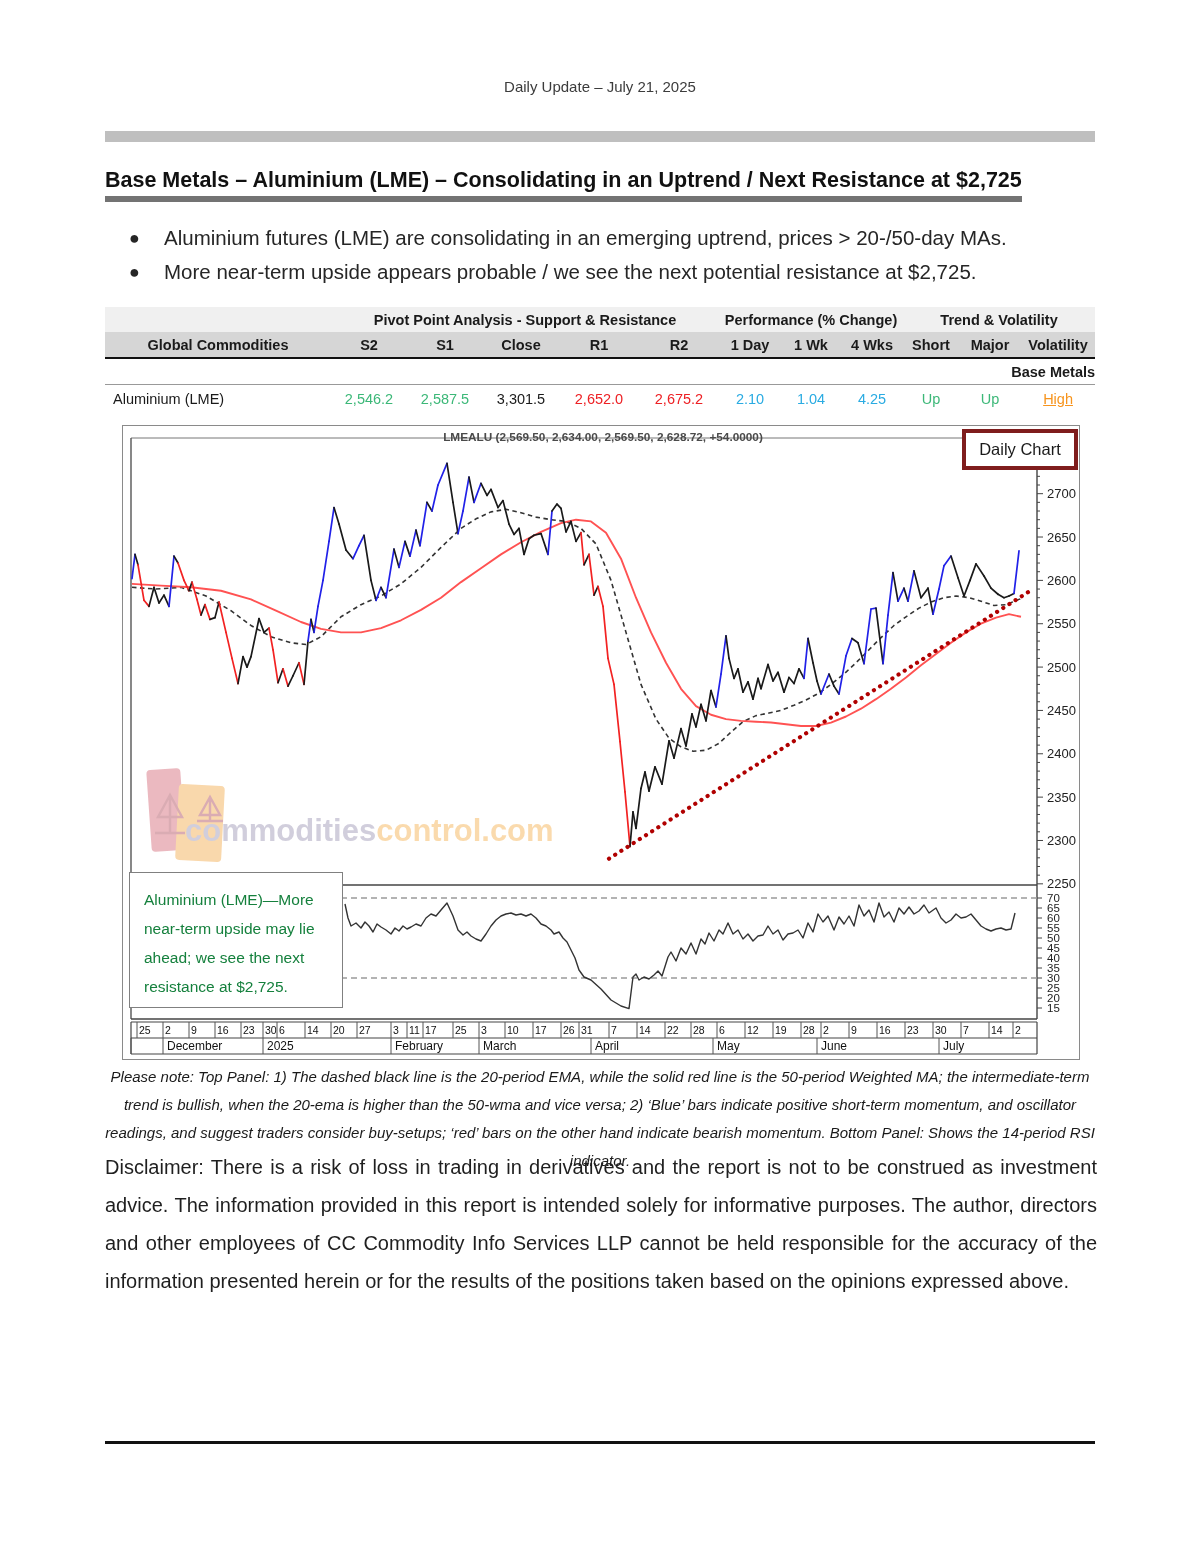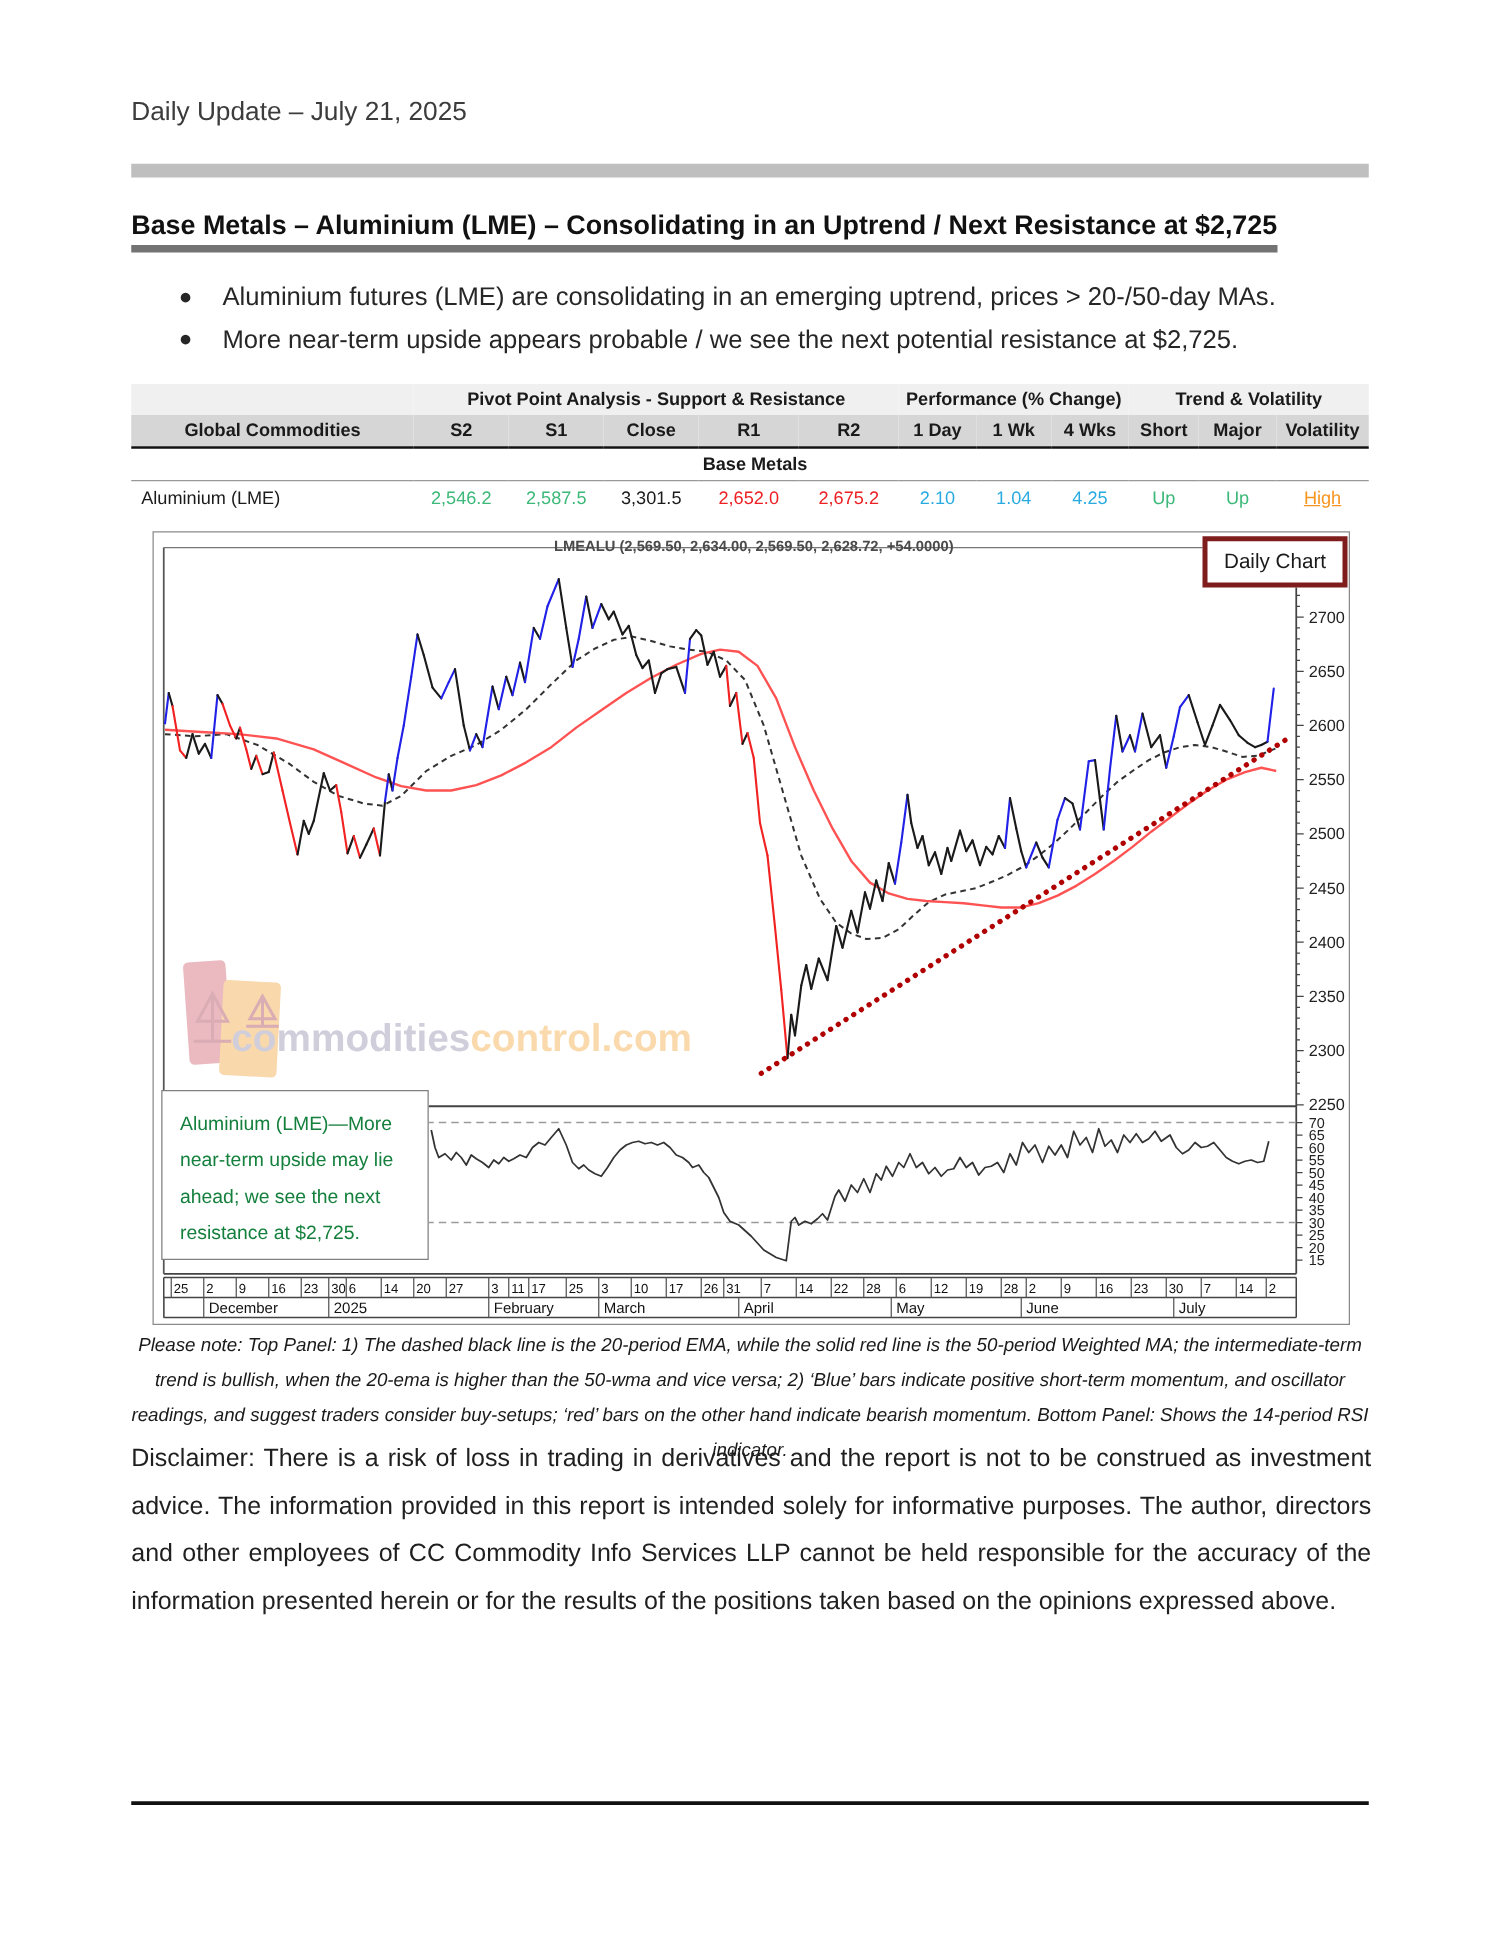--- a/index.html
+++ b/index.html
@@ -1,32 +1,32 @@
 <!DOCTYPE html>
 <html><head>
 <meta charset="utf-8">
 <style>
   html,body{margin:0;padding:0;background:#fff;}
   body{width:1200px;height:1553px;position:relative;font-family:"Liberation Sans",sans-serif;color:#1a1a1a;}
   .abs{position:absolute;}
   
-  #hdr{top:78px;left:105px;width:990px;text-align:left;font-size:21px;color:#3c3c3c;}
+  #hdr{top:78px;left:105px;width:990px;text-align:center;font-size:15px;color:#3c3c3c;}
   #hdr-bar{top:131px;left:105px;width:990px;height:11px;background:#bfbfbf;}
   
   #sec-title{top:168px;left:105px;font-size:21.5px;font-weight:bold;color:#111;}
   #sec-title span{display:inline-block;border-bottom:6px solid #737373;padding-bottom:3px;}
-  .bullet-row{left:143px;width:950px;font-size:20.5px;color:#262626;}
+  .bullet-row{left:129px;width:950px;font-size:20.5px;color:#262626;}
   .bullet-row .dot{display:inline-block;width:35px;color:#262626;font-size:18px;vertical-align:1px;}
   #b1{top:226px;} #b2{top:260px;}
   
   #tbl{top:307px;left:105px;width:990px;border-collapse:collapse;table-layout:fixed;font-size:14.5px;}
   #tbl td{padding:0;height:25px;text-align:center;overflow:hidden;white-space:nowrap;}
   #tbl .ghead td{background:#f0f0f0;font-weight:bold;}
   #tbl .chead td{background:#d6d6d6;font-weight:bold;border-bottom:2.5px solid #111;}
-  #tbl .sect td{font-weight:bold;text-align:center;border-bottom:1px solid #999;}
+  #tbl .sect td{font-weight:bold;text-align:right;border-bottom:1px solid #999;}
   #tbl .data td{height:27px;}
   #tbl .lft{text-align:left;padding-left:8px;}
   .c-green{color:#3cb878;} .c-red{color:#ed2024;} .c-cyan{color:#29abe2;} .c-orange{color:#f7941d;text-decoration:underline;}
   
   #chart-frame{top:425px;left:122px;width:956px;height:633px;border:1px solid #8a8a8a;background:#fff;}
   #chart-svg{position:absolute;top:0;left:0;}
   #daily-chart-badge{position:absolute;top:3px;right:1px;width:108px;height:33px;border:4px solid #7f1d1d;background:#fff;
      font-size:16.5px;color:#1a1a1a;display:flex;align-items:center;justify-content:center;}
   #chart-note-box{position:absolute;left:6px;top:446px;width:198px;height:122px;background:#fff;border:1px solid #808080;
      padding:12px 0 0 14px;font-size:15.5px;line-height:29px;color:#15803d;white-space:pre-line;}

